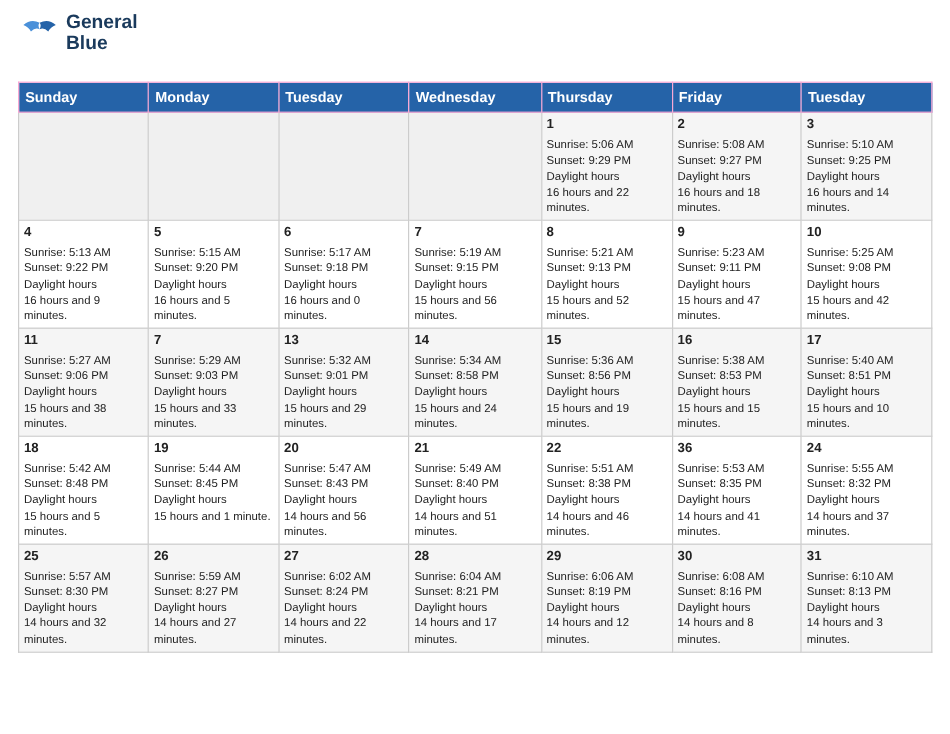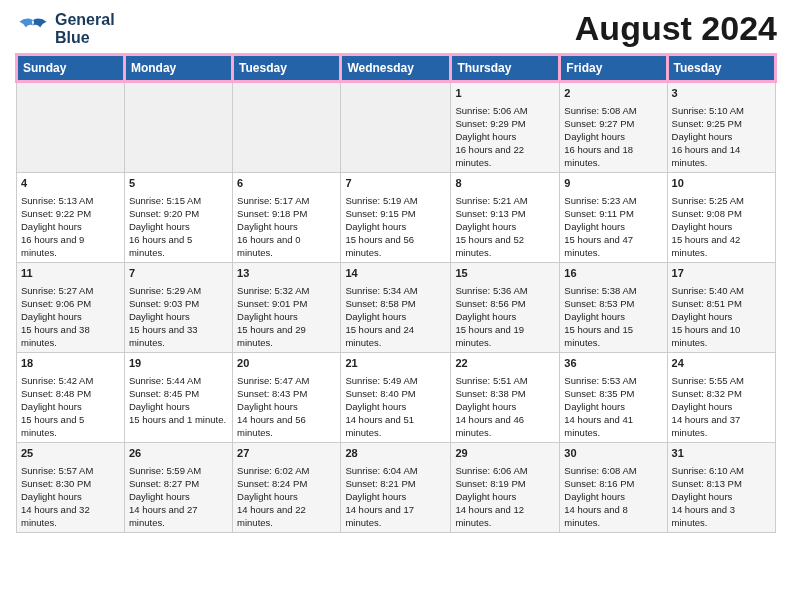--- a/index.html
+++ b/index.html
@@ -10,22 +10,22 @@
       height: 612px;
       overflow: hidden;
     }
     .container {
       width: 792px;
       padding: 10px 15px;
     }
     .header-row {
       display: flex;
       justify-content: space-between;
-      align-items: center;
-      margin-bottom: 6px;
+      align-items: flex-end;
+      margin-bottom: 22px;
     }
     .logo {
       display: flex;
       align-items: center;
       gap: 4px;
     }
     .logo-text {
       font-size: 16px;
       color: #1a3a5c;
       font-weight: bold;
@@ -54,21 +54,21 @@
       border-collapse: collapse;
       font-size: 10.5px;
     }
     .calendar thead tr th {
       background: #2563a8;
       color: #fff;
       text-align: left;
       padding: 5px 5px;
       font-size: 12px;
       font-weight: bold;
-      border: 3px solid #f9a8d4;
+      border: 1px solid #f9a8d4;
     }
     .calendar tbody tr td {
       border: 1px solid #ccc;
       vertical-align: top;
       padding: 3px 4px;
       width: 113px;
       min-height: 75px;
       background: #fff;
       font-size: 10px;
       color: #222;
@@ -105,21 +105,20 @@
 
         <path d="M20 10 Q28 6 35 12 Q30 14 28 18 Q24 14 20 16 Q22 12 20 10Z" fill="#2563a8"></path>
         <path d="M20 10 Q12 6 5 12 Q10 14 12 18 Q16 14 20 16 Q18 12 20 10Z" fill="#4a90d9"></path>
       </svg>
       <div class="logo-text">
         <div>General</div>
         <div>Blue</div>
       </div>
     </div>
     <div class="title-block">
-      <h1>August 2024</h1>
     </div>
   </div>
 
   <table class="calendar">
     <thead>
       <tr>
         <th>Sunday</th>
         <th>Monday</th>
         <th>Tuesday</th>
         <th>Wednesday</th>

